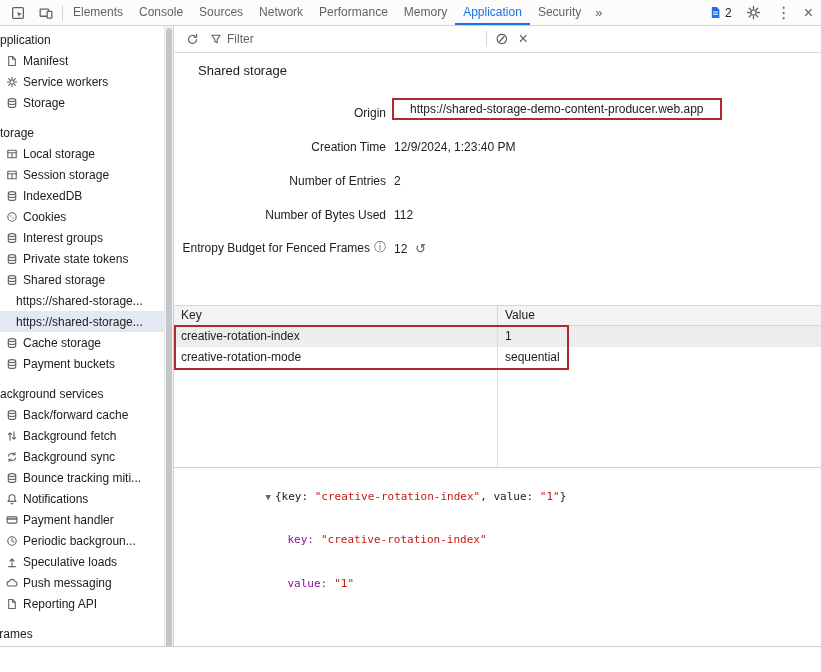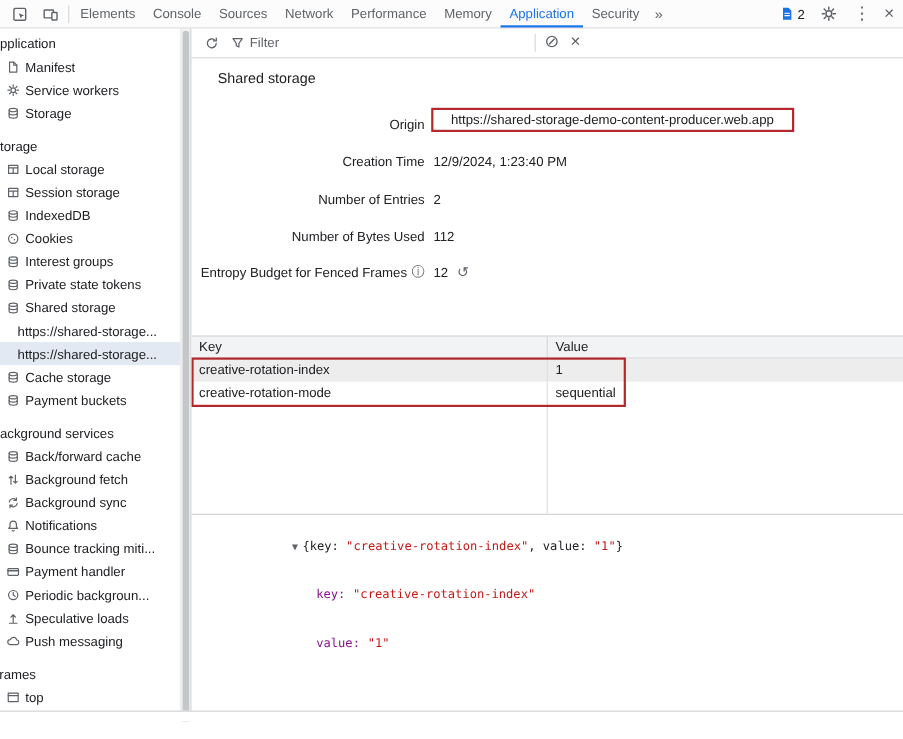--- a/index.html
+++ b/index.html
@@ -300,32 +300,32 @@
           <span class="lab">Background fetch</span>
         </div>
         <div class="item">
           <svg class="ic" width="12" height="12">
               <use href="#i-sync"></use>
             </svg>
           <span class="lab">Background sync</span>
         </div>
         <div class="item">
           <svg class="ic" width="12" height="12">
+              <use href="#i-db"></use>
+            </svg>
+          <span class="lab">Bounce tracking miti...</span>
+        </div>
+        <div class="item">
+          <svg class="ic" width="12" height="12">
               <use href="#i-bell"></use>
             </svg>
           <span class="lab">Notifications</span>
         </div>
         <div class="item">
           <svg class="ic" width="12" height="12">
-              <use href="#i-db"></use>
-            </svg>
-          <span class="lab">Bounce tracking miti...</span>
-        </div>
-        <div class="item">
-          <svg class="ic" width="12" height="12">
               <use href="#i-card"></use>
             </svg>
           <span class="lab">Payment handler</span>
         </div>
         <div class="item">
           <svg class="ic" width="12" height="12">
               <use href="#i-clock"></use>
             </svg>
           <span class="lab">Periodic backgroun...</span>
         </div>
@@ -333,20 +333,26 @@
           <svg class="ic" width="12" height="12">
               <use href="#i-upload"></use>
             </svg>
           <span class="lab">Speculative loads</span>
         </div>
         <div class="item">
           <svg class="ic" width="12" height="12">
               <use href="#i-cloud"></use>
             </svg>
           <span class="lab">Push messaging</span>
+        </div>
+        <div class="item">
+          <svg class="ic" width="12" height="12">
+              <use href="#i-doc"></use>
+            </svg>
+          <span class="lab">Reporting API</span>
         </div>
       </div>
 
       <div class="sec">
         <div class="sec-title">Frames</div>
         <div class="item">
           <svg class="ic" width="12" height="12">
               <use href="#i-frame"></use>
             </svg>
           <span class="lab">top</span>

